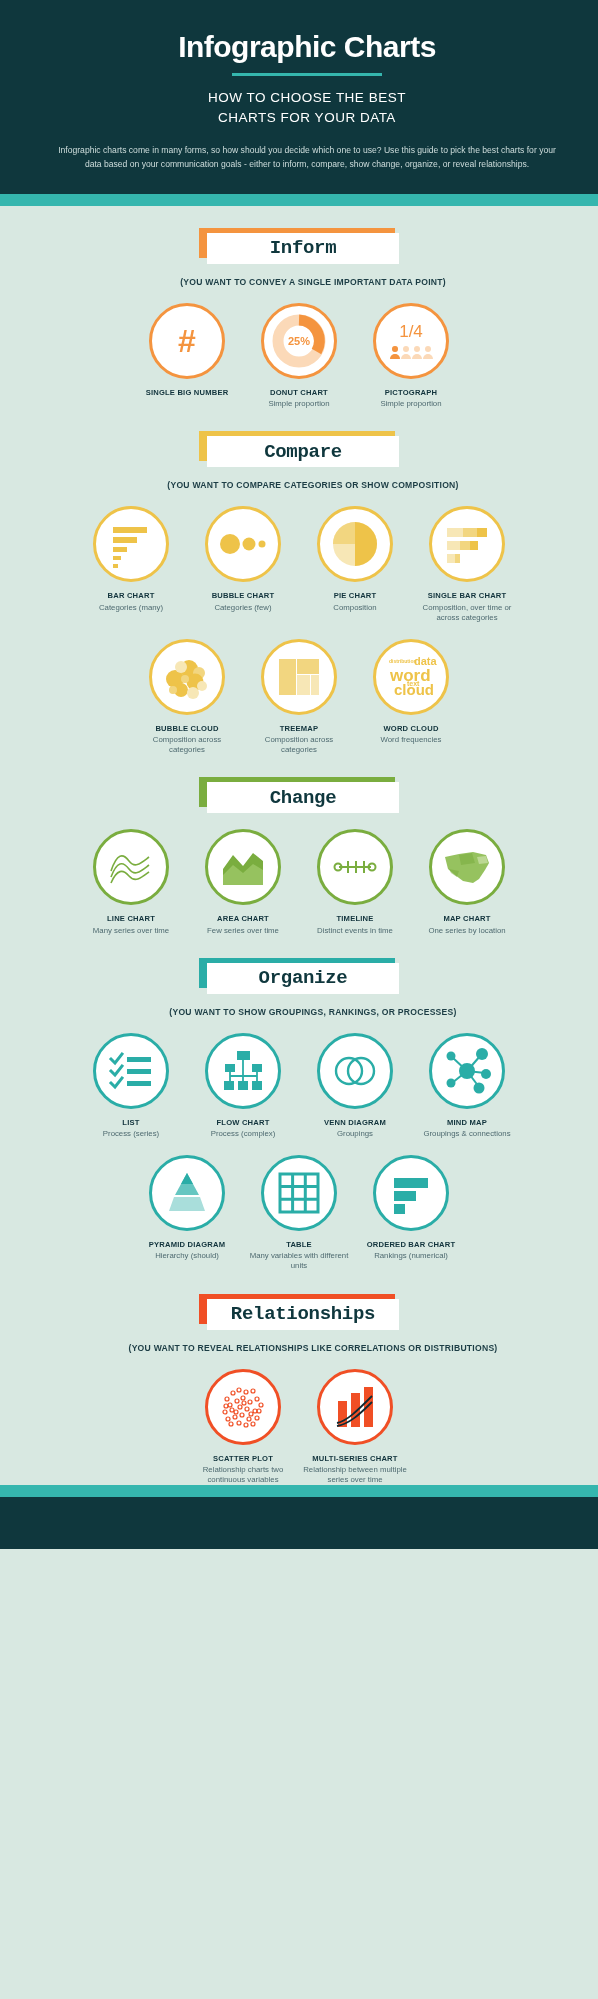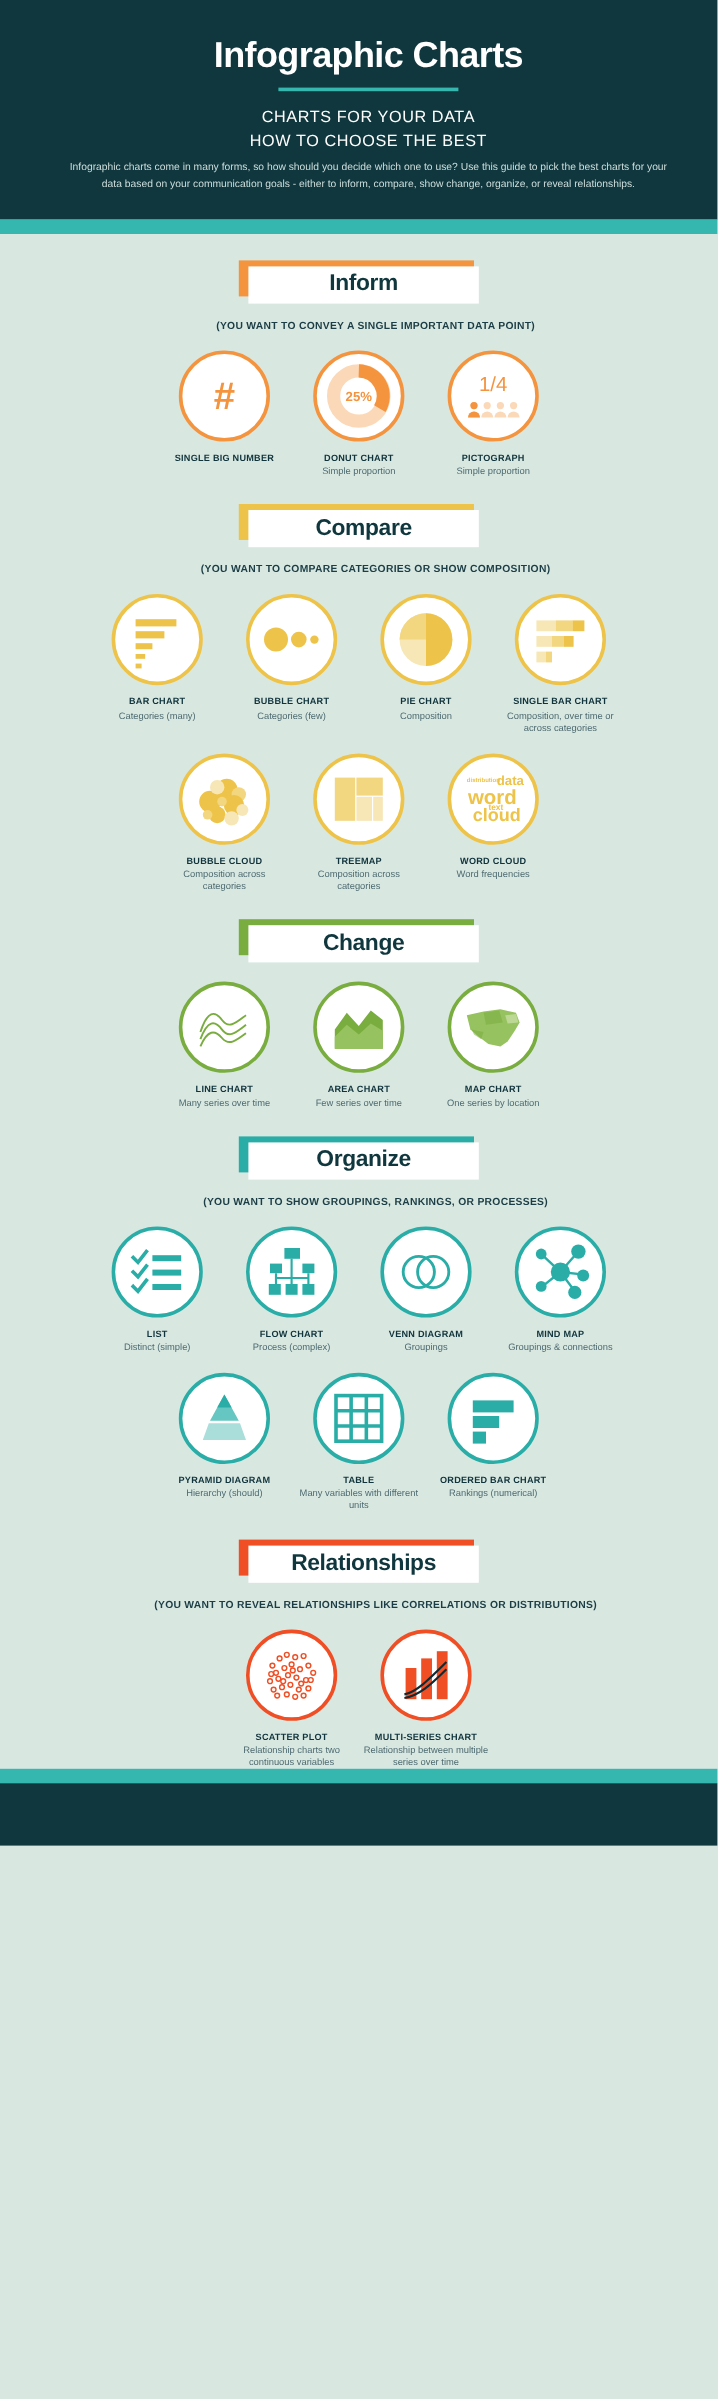--- a/index.html
+++ b/index.html
@@ -34,34 +34,35 @@
   .header-sub {
     color: #ffffff;
     font-size: 13.5px;
     letter-spacing: 0.5px;
     line-height: 1.45;
   }
   .header-body {
     color: #cfdedd;
     font-size: 8.6px;
     line-height: 1.62;
-    margin-top: 6px;
+    margin-top: 17px;
     padding: 0 18px;
   }
   .teal-band { height: 12px; background: #35b6ae; }
   .footer-band { height: 12px; background: #35b6ae; }
   .footer-dark { height: 52px; background: #0f373d; }
 
   
   .section { padding-top: 22px; }
   .sec-title-wrap {
     position: relative;
     width: 200px;
     margin: 0 auto;
     height: 36px;
+    font-family: Liberation Mono, monospace;
   }
   .sec-accent {
     position: absolute;
     left: 0; top: 0;
     width: 196px; height: 30px;
   }
   .sec-plate {
     position: absolute;
     left: 8px; top: 5px;
     width: 192px; height: 31px;
@@ -123,22 +124,22 @@
   svg { display: block; }
 </style>
 </head>
 <body>
 
 <div class="page">
 
   <div class="header">
     <div class="header-title">Infographic Charts</div>
     <div class="header-rule"></div>
+    <div class="header-sub">HOW TO CHOOSE THE BEST</div>
     <div class="header-sub">CHARTS FOR YOUR DATA</div>
-    <div class="header-sub">HOW TO CHOOSE THE BEST</div>
     <div class="header-body">Infographic charts come in many forms, so how should you decide which one to use? Use this guide to pick the best charts for your data based on your communication goals - either to inform, compare, show change, organize, or reveal relationships.</div>
   </div>
   <div class="teal-band"></div>
 
   <div id="sections">
       <div class="section">
     <div class="sec-title-wrap">
       <div class="sec-accent" style="background:#f4943f"></div>
       <div class="sec-plate">
         <span class="sec-title">Inform</span>
@@ -337,20 +338,36 @@
         <path d="M8 46 L8 36 L18 26 L28 34 L38 25 L48 31 L48 46 Z" fill="#96c25f"></path>
                 </g>
               </svg>
             </div>
           <div class="item-name">AREA CHART</div>
           <div class="item-desc">Few series over time</div>
         </div>
         <div class="item">
           <div class="circle" style="border-color:#7aad3f">
               <svg width="56" height="56" viewBox="0 0 56 56">
+                <g stroke="#7aad3f" stroke-width="2" fill="none">
+        <line x1="12" y1="28" x2="44" y2="28"></line>
+        <circle cx="11" cy="28" r="3.5"></circle>
+                  <circle cx="45" cy="28" r="3.5"></circle>
+        <line x1="21" y1="22" x2="21" y2="34"></line>
+        <line x1="29" y1="22" x2="29" y2="34"></line>
+        <line x1="37" y1="22" x2="37" y2="34"></line>
+                </g>
+              </svg>
+            </div>
+          <div class="item-name">TIMELINE</div>
+          <div class="item-desc">Distinct events in time</div>
+        </div>
+        <div class="item">
+          <div class="circle" style="border-color:#7aad3f">
+              <svg width="56" height="56" viewBox="0 0 56 56">
                 <g fill="#96c25f">
                   <path d="M6 18 L20 15 L34 13 L47 16 L50 24 L46 31 L40 40 L34 44 L24 42 L16 36 L9 30 Z"></path>
         </g>
                 <g fill="#7aad3f" opacity="0.55">
                   <path d="M20 16 L33 14 L36 24 L22 26 Z"></path>
                   <path d="M10 30 L20 32 L18 38 L12 34 Z"></path>
                 </g>
         <g fill="#bcd894">
                   <path d="M38 18 L47 17 L49 24 L40 25 Z"></path>
                 </g>
@@ -379,21 +396,21 @@
                   <polyline points="8,40 12,44 19,35"></polyline>
                 </g>
         <g fill="#2aada7">
                   <rect x="24" y="14" width="24" height="5"></rect>
                   <rect x="24" y="26" width="24" height="5"></rect>
                   <rect x="24" y="38" width="24" height="5"></rect>
                 </g>
               </svg>
             </div>
           <div class="item-name">LIST</div>
-          <div class="item-desc">Distinct (simple)</div>
+          <div class="item-desc">Process (series)</div>
         </div>
         <div class="item">
           <div class="circle" style="border-color:#2aada7">
               <svg width="56" height="56" viewBox="0 0 56 56">
                 <g fill="#2aada7">
                   <rect x="22" y="8" width="13" height="9"></rect>
         <rect x="10" y="21" width="10" height="8"></rect>
                   <rect x="37" y="21" width="10" height="8"></rect>
         <rect x="9" y="38" width="10" height="9"></rect>
                   <rect x="23" y="38" width="10" height="9"></rect>

